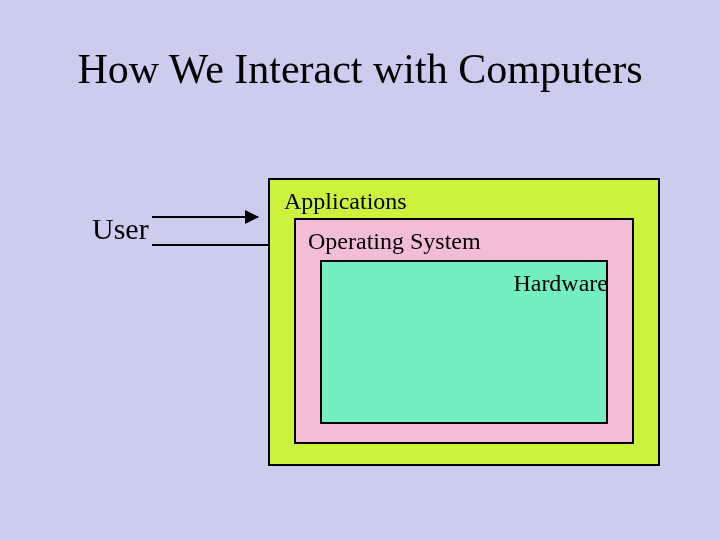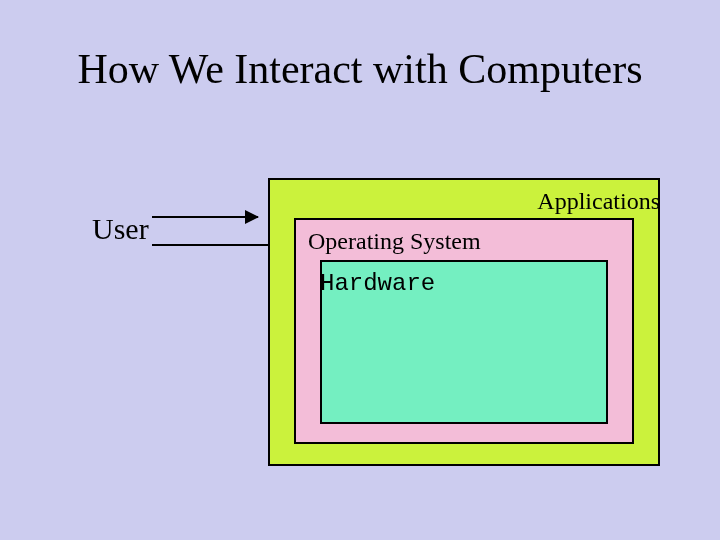--- a/index.html
+++ b/index.html
@@ -57,41 +57,41 @@
     height: 164px;
     background: #74efc1;
     border: 2px solid #000;
     box-sizing: border-box;
   }
   .layer-label-outer {
     position: absolute;
     top: 188px;
     left: 268px;
     width: 392px;
-    text-align: right;
+    text-align: left;
     font-size: 24px;
     color: #000;
+    padding-left: 16px;
   }
   .layer-label-mid {
     position: absolute;
     top: 228px;
     left: 308px;
     width: 340px;
     font-size: 24px;
     color: #000;
   }
   .layer-label-inner {
     position: absolute;
     top: 270px;
     left: 320px;
     width: 288px;
-    text-align: left;
+    text-align: right;
     font-size: 24px;
     color: #000;
-    font-family: Liberation Mono, monospace;
   }
   .arrow {
     position: absolute;
     height: 2px;
     background: #000;
   }
   .arrow::after {
     content: "";
     position: absolute;
     right: -1px;

